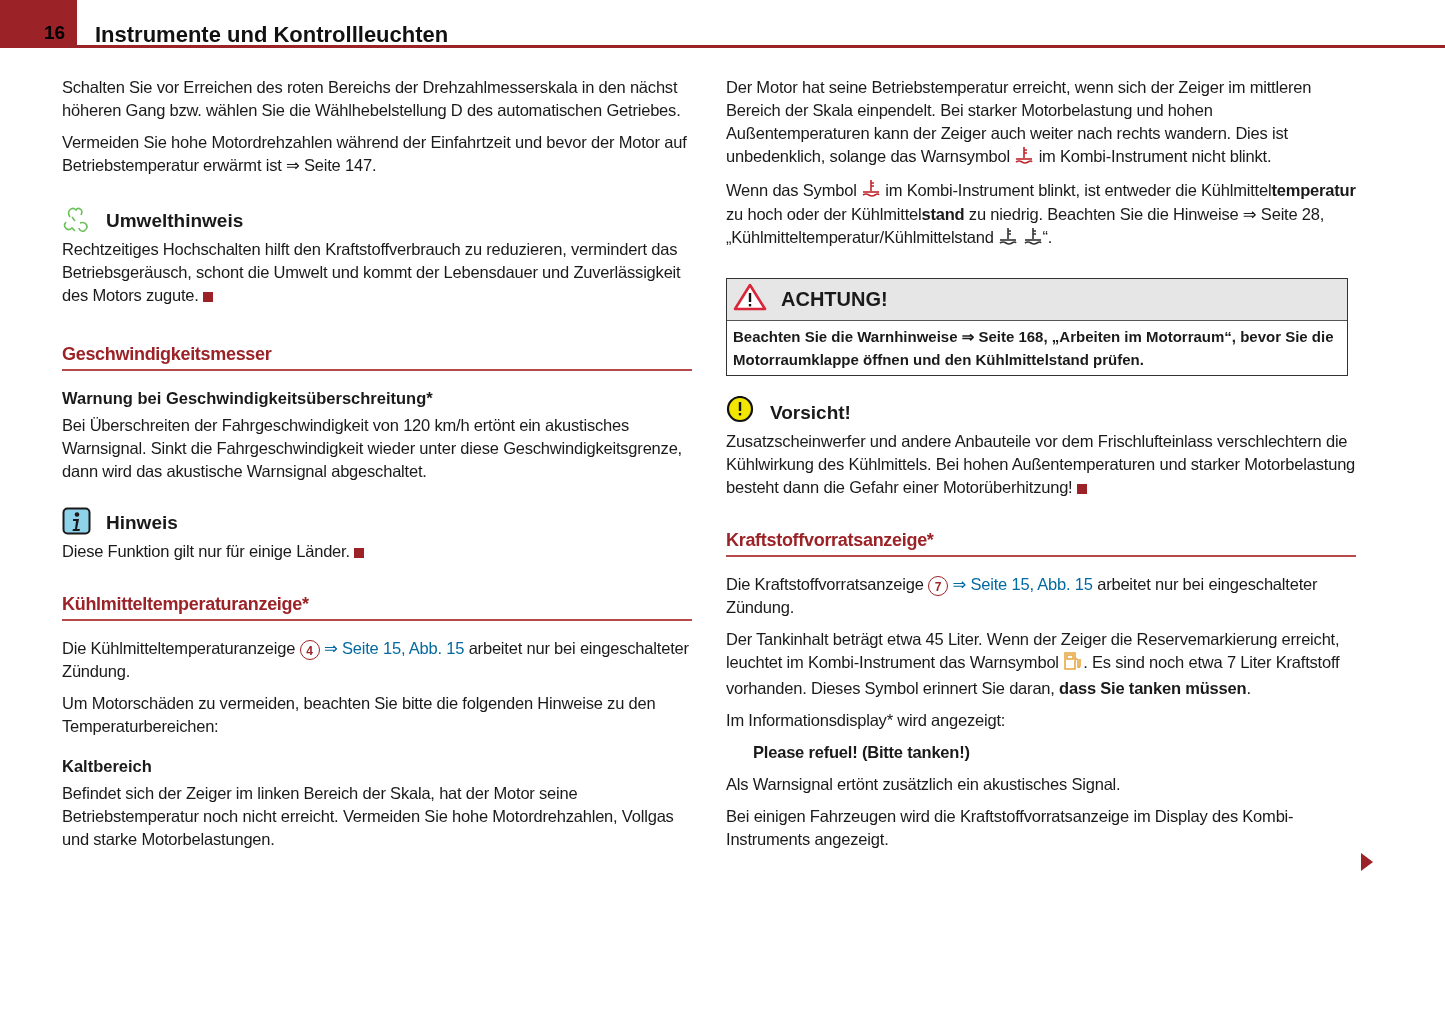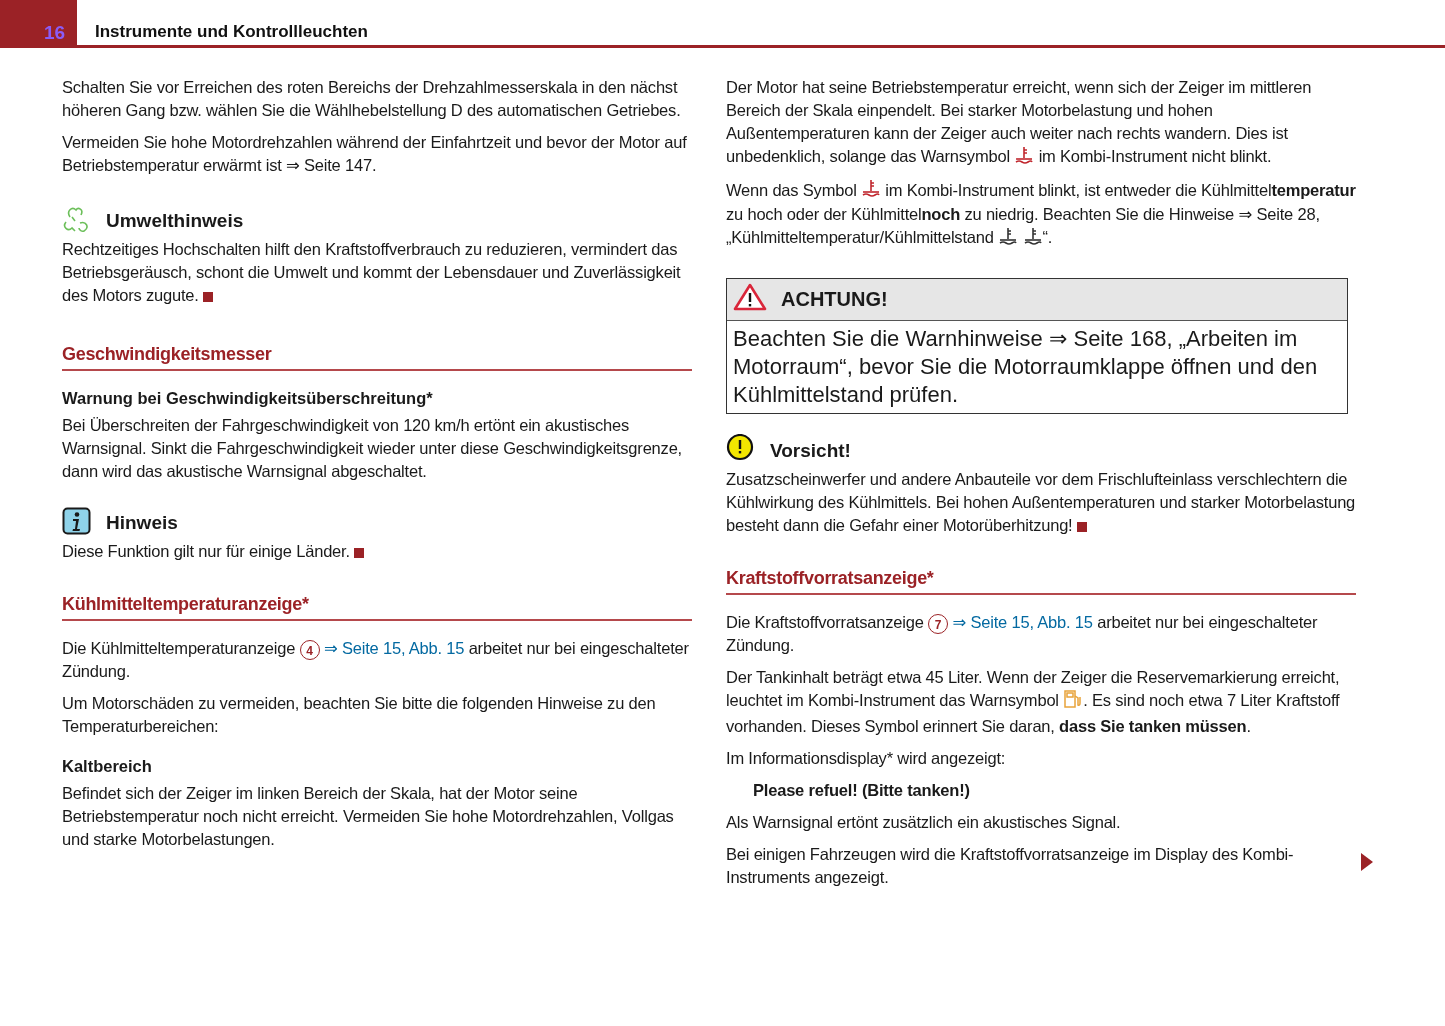--- a/index.html
+++ b/index.html
@@ -1,22 +1,22 @@
 <!DOCTYPE html>
 <html><head>
 <meta charset="utf-8">
 <style>
   html, body { margin: 0; padding: 0; }
   body {
     width: 1445px; height: 1026px; background: #ffffff; position: relative; overflow: hidden;
     font-family: "Liberation Sans", sans-serif; color: #1a1a1a;
   }
   .header-bar { position: absolute; left: 0; top: 0; width: 77px; height: 48px; background: #9b2226; }
-  .page-num { position: absolute; left: 44px; top: 22px; font-size: 19px; font-weight: bold; color: #8b5cf6; }
-  .page-title { position: absolute; left: 95px; top: 22px; font-size: 17px; font-weight: bold; color: #111; }
+  .page-num { position: absolute; left: 44px; top: 22px; font-size: 19px; font-weight: bold; color: #000000; }
+  .page-title { position: absolute; left: 95px; top: 22px; font-size: 22px; font-weight: bold; color: #111; }
   .header-rule { position: absolute; left: 77px; top: 45px; width: 1368px; height: 3px; background: #9b2226; }
 
   .col { position: absolute; top: 76px; }
   .col-left { left: 62px; width: 630px; }
   .col-right { left: 726px; width: 630px; }
 
   p { margin: 0 0 9px 0; font-size: 16.5px; line-height: 23px; letter-spacing: -0.2px; }
   .sub { font-weight: bold; font-size: 16.5px; line-height: 23px; margin: 0 0 4px 0; }
   h2.section {
     color: #9b2226; font-size: 18px; font-weight: bold; margin: 0; padding: 0 0 4px 0;
@@ -25,21 +25,21 @@
   .note-head { display: flex; align-items: center; gap: 14px; font-weight: bold; font-size: 19px; margin: 0 0 2px 0; height: 30px; }
   .end-mark { display: inline-block; width: 10px; height: 10px; background: #9b2226; margin-left: 4px; vertical-align: middle; }
   .link { color: #0369a1; }
   .circ {
     display: inline-block; width: 20px; height: 20px; border: 1.5px solid #9b2226; border-radius: 50%;
     font-size: 12px; text-align: center; line-height: 20px; color: #9b2226; vertical-align: middle;
     box-sizing: border-box; font-weight: bold;
   }
   .warn-box { border: 1.5px solid #333; margin: 0 8px 0 0; }
   .warn-head { background: #e6e6e6; border-bottom: 1.5px solid #555; display: flex; align-items: center; gap: 14px; padding: 4px 6px; font-weight: bold; font-size: 20px; }
-  .warn-body { padding: 4px 6px; font-weight: normal; font-size: 22px; line-height: 28px; }
+  .warn-body { padding: 4px 6px; font-weight: bold; font-size: 15px; line-height: 23px; }
   .sym { display: inline-block; vertical-align: middle; }
   .indent { padding-left: 27px; font-weight: bold; }
   .next-arrow { position: absolute; left: 1361px; top: 853px; width: 0; height: 0; border-top: 9px solid transparent; border-bottom: 9px solid transparent; border-left: 12px solid #9b2226; }
 </style>
 </head>
 <body>
 
 <div class="header-bar"></div>
 <div class="page-num">16</div>
 <div class="page-title">Instrumente und Kontrollleuchten</div>
@@ -114,21 +114,21 @@
         </svg></span><span> im Kombi-Instrument nicht blinkt.</span>
   </p>
   <p>
     <span>Wenn das Symbol </span><span class="sym"><svg width="20" height="18" viewBox="0 0 20 18">
           <g stroke="#c0262d" stroke-width="1.6" fill="none">
             <path d="M10 1 L10 12"></path>
             <path d="M10 4 L13 4 M10 7 L13 7"></path>
             <path d="M2 13 L18 13"></path>
             <path d="M2 16 Q5 14 8 16 T14 16 T18 16"></path>
           </g>
-        </svg></span><span> im Kombi-Instrument blinkt, ist entweder die Kühlmittel</span><b>temperatur</b><span> zu hoch oder der Kühlmittel</span><b>noch</b><span> zu niedrig. Beachten Sie die Hinweise ⇒ Seite 28, „Kühlmitteltemperatur/Kühlmittelstand </span><span class="sym"><svg width="20" height="18" viewBox="0 0 20 18">
+        </svg></span><span> im Kombi-Instrument blinkt, ist entweder die Kühlmittel</span><b>temperatur</b><span> zu hoch oder der Kühlmittel</span><b>stand</b><span> zu niedrig. Beachten Sie die Hinweise ⇒ Seite 28, „Kühlmitteltemperatur/Kühlmittelstand </span><span class="sym"><svg width="20" height="18" viewBox="0 0 20 18">
           <g stroke="#333" stroke-width="1.6" fill="none">
             <path d="M10 1 L10 12"></path>
             <path d="M10 4 L13 4 M10 7 L13 7"></path>
             <path d="M2 13 L18 13"></path>
             <path d="M2 16 Q5 14 8 16 T14 16 T18 16"></path>
           </g>
         </svg></span> <span class="sym"><svg width="20" height="18" viewBox="0 0 20 18">
           <g stroke="#333" stroke-width="1.6" fill="none">
             <path d="M10 1 L10 12"></path>
             <path d="M10 4 L13 4 M10 7 L13 7"></path>

